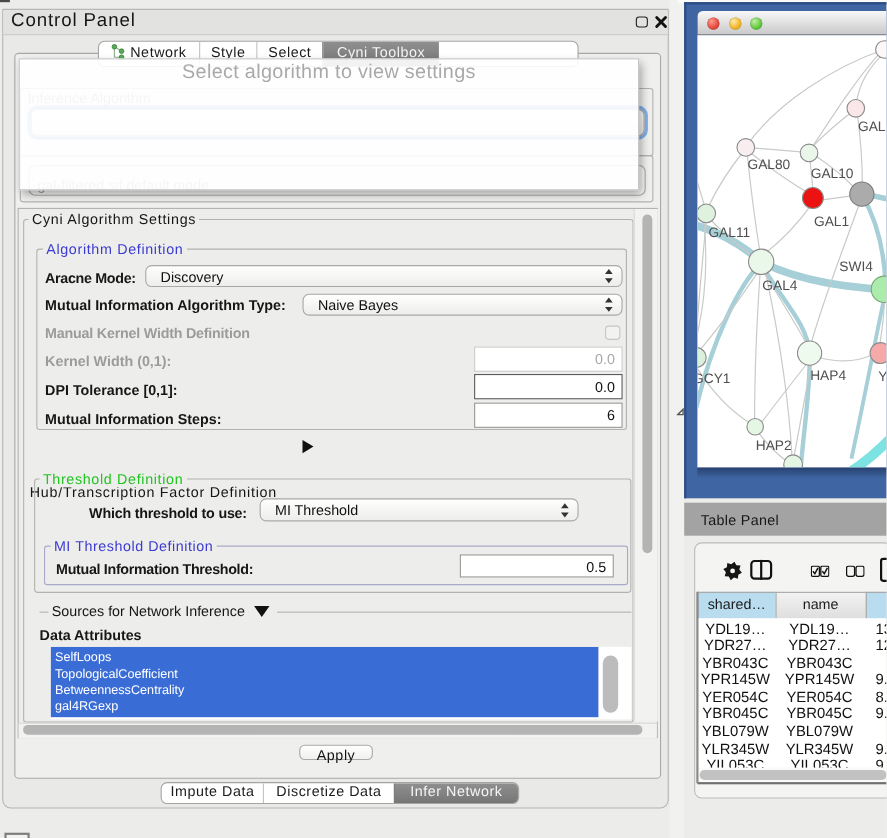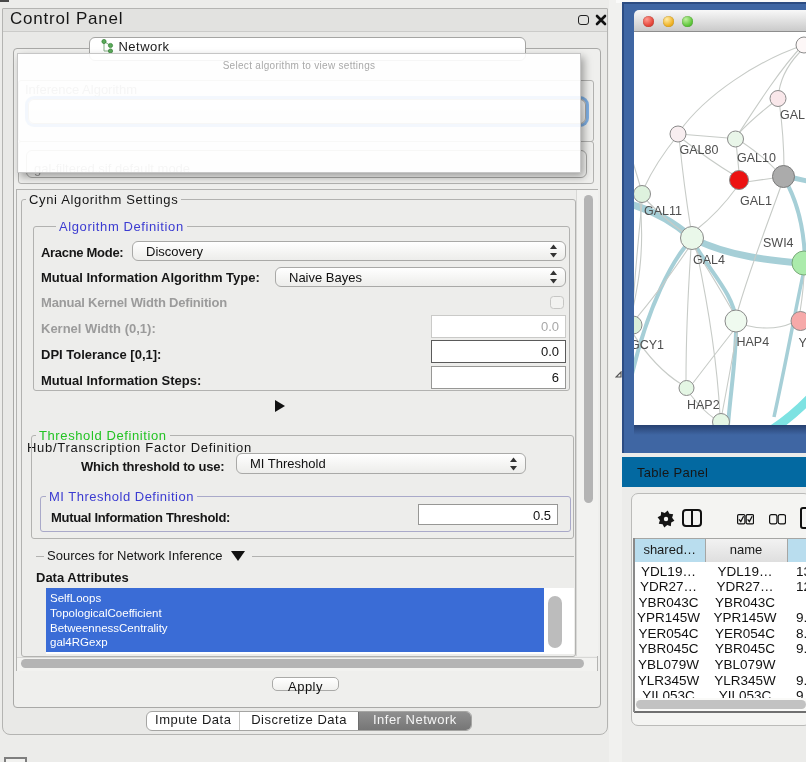--- a/index.html
+++ b/index.html
@@ -39,21 +39,21 @@
 <div class="abs lbl" style="left:10px;top:9px;font-size:17px;letter-spacing:0.8px;">Control Panel</div>
 
 <div class="abs" style="left:578px;top:15px;width:9px;height:8px;border:1.6px solid #222;border-radius:3px;"></div>
 <svg class="abs" style="left:595px;top:14px;" width="12" height="12" viewBox="0 0 12 12">
   <path d="M2 2 L10 10 M10 2 L2 10" stroke="#111" stroke-width="2.6" stroke-linecap="round"></path>
 </svg>
 
 <div class="abs" style="left:13px;top:48px;width:588px;height:660px;background:#efefed;
      border:1px solid #a9a9a7;border-radius:4px;box-sizing:border-box;"></div>
 
-<div class="seg" style="left:89px;top:37px;width:437px;height:24px;flex-direction:column;">
+<div class="seg" style="left:89px;top:37px;width:437px;height:24px;">
   <div style="width:91px;">
     <svg width="13" height="17" viewBox="0 0 13 17" style="margin-right:4px;">
       <line x1="3" y1="3.5" x2="9.5" y2="7.5" stroke="#86ae86" stroke-width="1"></line>
       <line x1="3" y1="3.5" x2="3" y2="13" stroke="#86ae86" stroke-width="1"></line>
       <line x1="3" y1="13" x2="9.5" y2="13" stroke="#86ae86" stroke-width="1"></line>
       <circle cx="3" cy="3.5" r="2.1" fill="#5aaa5a" stroke="#2e7d2e" stroke-width=".7"></circle>
       <circle cx="9.5" cy="7.5" r="2.1" fill="#5aaa5a" stroke="#2e7d2e" stroke-width=".7"></circle>
       <circle cx="9.5" cy="13" r="2.1" fill="#5aaa5a" stroke="#2e7d2e" stroke-width=".7"></circle>
     </svg>
     Network</div>
@@ -71,21 +71,21 @@
   <div class="ctext gray" style="left:7px;top:10px;">gal-filtered.sif default mode</div>
 </div>
 
 <div class="abs" style="left:16px;top:189px;width:582px;height:482px;background:#ededeb;
      border:1px solid #b3b3b1;box-sizing:border-box;"></div>
 
 <div class="grp" style="left:21px;top:199px;width:555px;height:458px;"></div>
 <div class="gtitle lbl" style="left:26px;top:192px;letter-spacing:0.65px;">Cyni Algorithm Settings</div>
 
 <div class="grp" style="left:33px;top:226px;width:537px;height:165px;"></div>
-<div class="gtitle" style="left:56px;top:219px;color:#3b3bd1;letter-spacing:0.6px;">Algorithm Definition</div>
+<div class="gtitle" style="left:39px;top:219px;color:#3b3bd1;letter-spacing:0.6px;">Algorithm Definition</div>
 
 <div class="abs lbl bold" style="left:41px;top:245px;letter-spacing:-0.3px;">Aracne Mode:</div>
 <div class="combo" style="left:132px;top:241px;width:434px;height:20px;">
   <div class="ctext">Discovery</div>
   <svg class="arrows" viewBox="0 0 9 14">
       <path d="M4.5 0.5 L8 5 H1 Z" fill="#333"></path>
       <path d="M4.5 13.5 L1 9 H8 Z" fill="#333"></path>
     </svg>
 </div>
 
@@ -254,21 +254,21 @@
     <text x="102.5" y="313.5">HAP4</text>
     <text x="164.5" y="314.5">Y</text>
     <text x="53" y="377">HAP2</text>
   </g>
 </svg>
 </div>
 
 <div class="abs" style="left:634px;top:425px;width:172px;height:10px;
      background:linear-gradient(rgba(10,20,50,0.45),rgba(10,20,50,0));"></div>
 
-<div class="abs lbl" style="left:622px;top:457px;width:184px;height:30px;background:#0369a1;">
+<div class="abs lbl" style="left:622px;top:457px;width:184px;height:30px;background:#a3a3a3;">
   <span style="position:absolute;left:15px;top:8px;letter-spacing:0.3px;">Table Panel</span>
 </div>
 
 <div class="abs" style="left:631px;top:493px;width:180px;height:233px;background:#f4f4f2;
      border:1px solid #bbbbb9;border-radius:7px;box-sizing:border-box;"></div>
 
 <svg class="abs" style="left:657px;top:510px;" width="18" height="18" viewBox="0 0 18 18">
   <polygon points="10.7,0.6 12.4,3.8 16.2,4.2 15.1,7.8 17.4,10.7 14.2,12.4 13.8,16.2 10.2,15.1 7.3,17.4 5.6,14.2 1.8,13.8 2.9,10.2 0.6,7.3 3.8,5.6 4.2,1.8 7.8,2.9" fill="#151515"></polygon>
   <circle cx="9" cy="9" r="2.2" fill="#f4f4f2"></circle>
 </svg>
@@ -312,14 +312,14 @@
   </div>
 </div>
 
 <div class="abs" style="left:634px;top:698px;width:172px;height:13px;background:#fafaf8;"></div>
 <div class="thumb" style="left:636px;top:700px;width:170px;height:9px;background:#c2c2c2;"></div>
 <div class="abs" style="left:634px;top:711px;width:172px;height:1.5px;background:#707070;"></div>
 <div class="abs" style="left:633px;top:538px;width:1.5px;height:174px;background:#8a8a8a;"></div>
 
 <div class="abs" style="left:17px;top:53px;width:564px;height:120px;background:rgba(255,255,255,0.90);
      border:1px solid #c6c6c6;box-sizing:border-box;box-shadow:3px 4px 8px rgba(0,0,0,0.35);z-index:50;">
-  <div style="text-align:center;color:#a9a9a9;font-size:10px;letter-spacing:0.3px;padding-top:4px;line-height:15px;">Select algorithm to view settings</div>
+  <div style="text-align:center;color:#a9a9a9;font-size:18px;letter-spacing:0.3px;padding-top:4px;line-height:15px;">Select algorithm to view settings</div>
 </div>
 
 </body></html>

